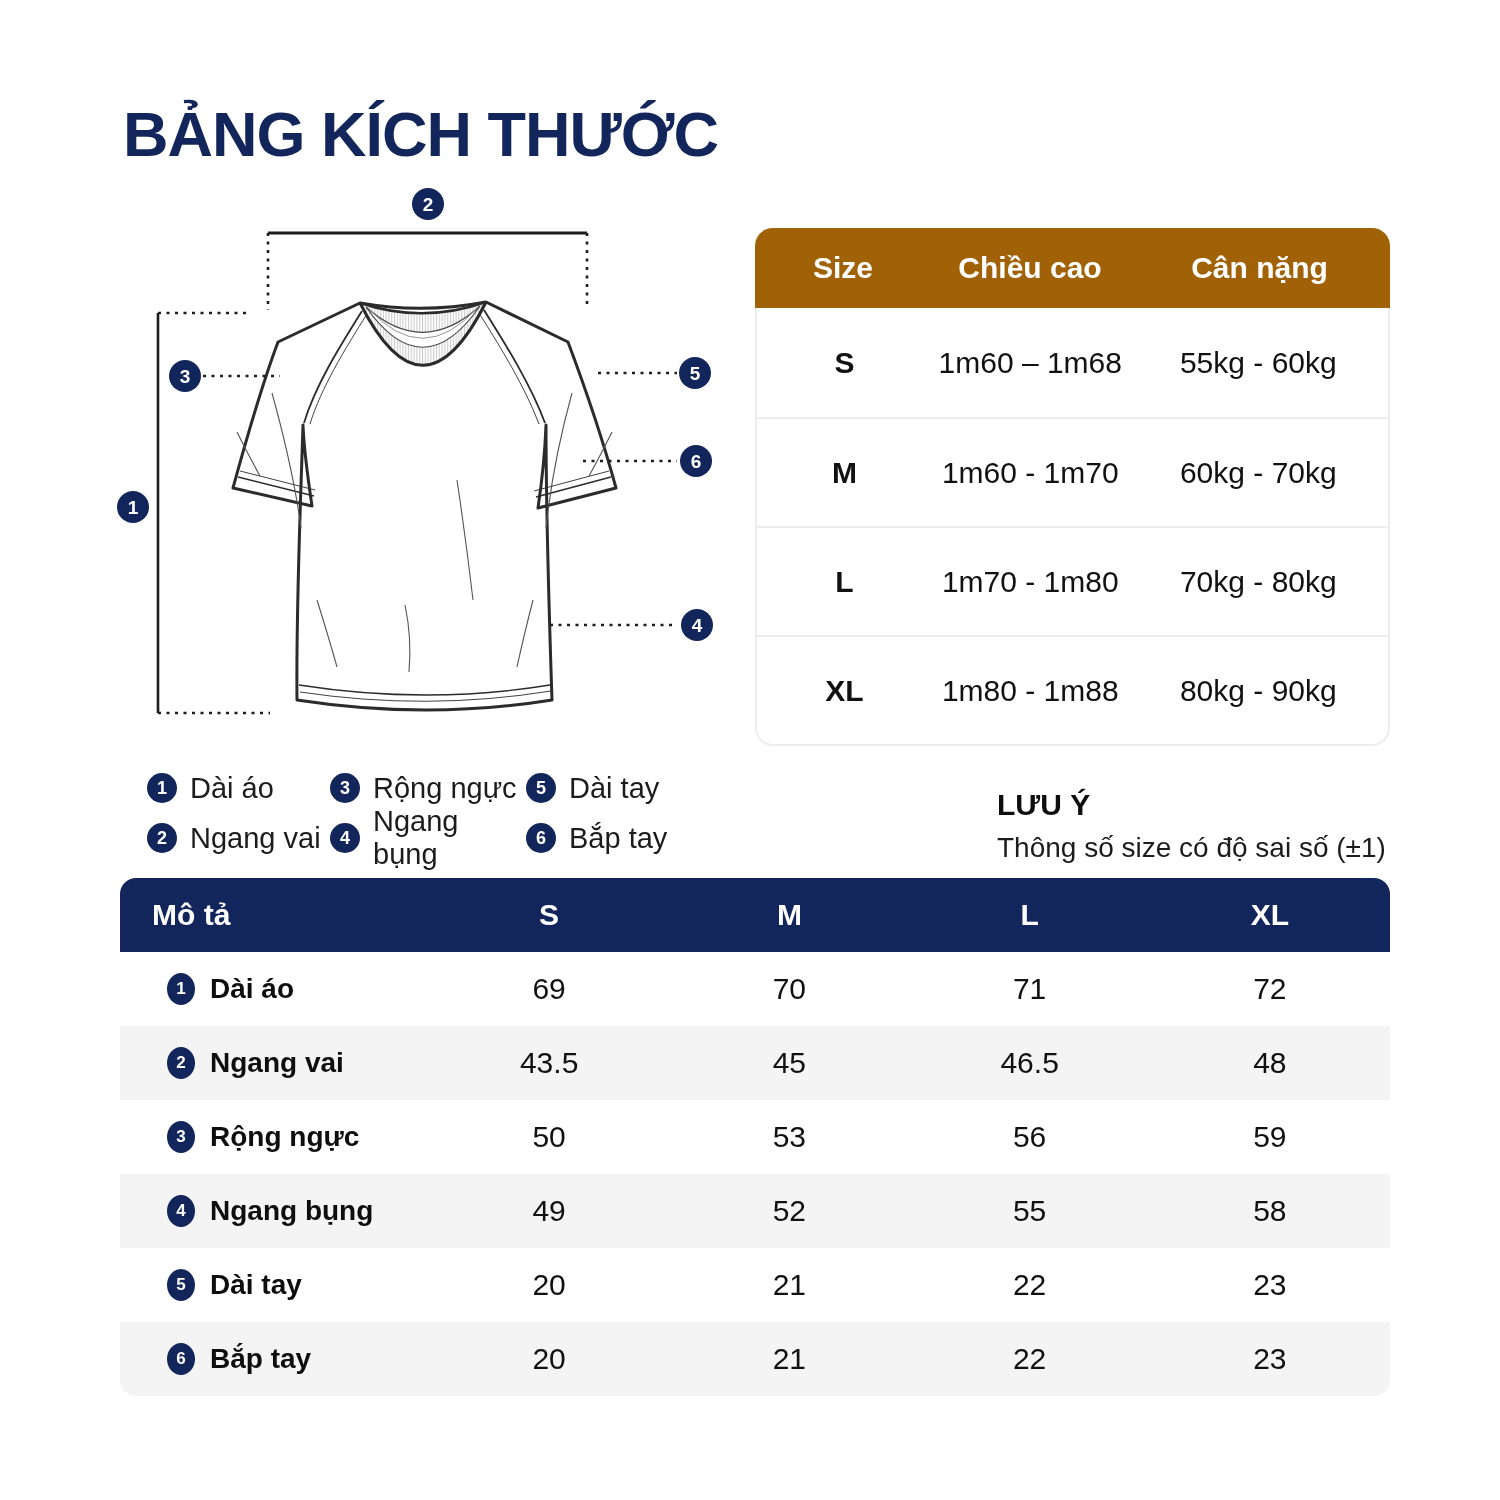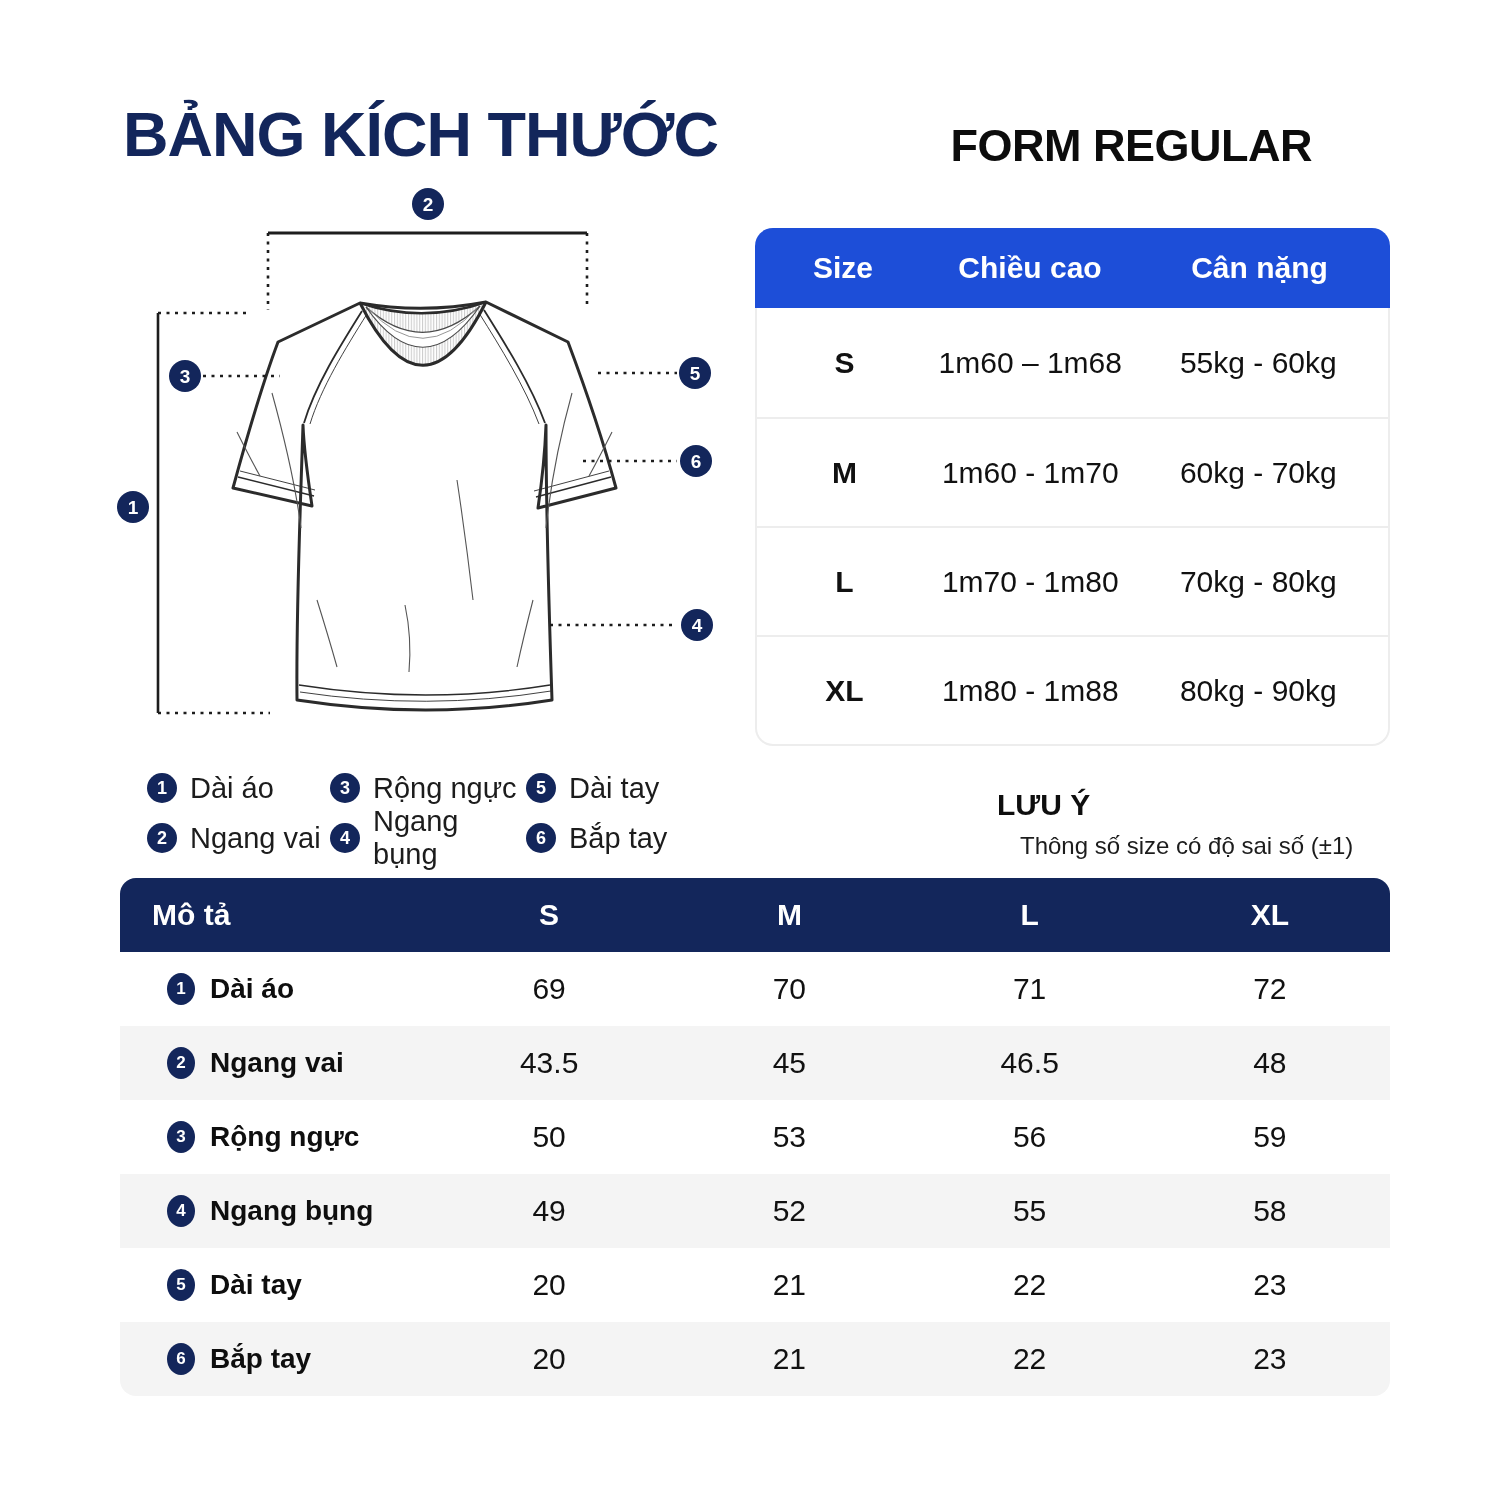--- a/index.html
+++ b/index.html
@@ -10,21 +10,21 @@
   .title { position:absolute; left:123px; top:98px; font-size:63px; font-weight:800;
            letter-spacing:-1px; color:#13265b; }
   .form-label { position:absolute; right:120px; top:120px; font-size:45px; font-weight:800;
            letter-spacing:-0.5px; color:#0c0c0c; }
 
   
   .diagram { position:absolute; left:100px; top:180px; width:640px; height:580px; }
 
   
   .size-table { position:absolute; left:755px; top:228px; width:635px; }
-  .size-table .thead { display:flex; background:#1d4ed8; height:80px; align-items:center;
+  .size-table .thead { display:flex; background:#a16207; height:80px; align-items:center;
            border-radius:18px 18px 0 0; color:#fff; font-weight:700; font-size:30px; }
   .size-table .thead .c, .size-table .row .c { text-align:center; }
   .c.c0 { width:176px; } .c.c1 { width:198px; } .c.c2 { width:261px; }
   .size-table .tbody { border:2px solid #ededed; border-top:none; border-radius:0 0 18px 18px;
            background:#fff; overflow:hidden; }
   .size-table .row { display:flex; height:109px; align-items:center; font-size:30px; }
   .size-table .row + .row { border-top:2px solid #ededed; }
   .size-table .row .size { font-weight:700; }
 
   
@@ -33,21 +33,21 @@
             grid-template-columns:183px 196px auto; align-items:center; }
   .legend .item { display:flex; align-items:center; gap:13px; }
   .lg-circle { width:30px; height:30px; border-radius:50%; background:#13265b; color:#fff;
             display:flex; align-items:center; justify-content:center;
             font-size:18px; font-weight:700; flex:0 0 auto; }
   .legend .lbl { font-size:29px; color:#1c1c1c; }
 
   
   .note { position:absolute; left:997px; top:780px; }
   .note .nt { font-size:30px; font-weight:800; color:#0e0e0e; margin-bottom:10px;margin-top:8px; }
-  .note .nx { font-size:24px; color:#1c1c1c;margin-left:23px; }
+  .note .nx { font-size:28px; color:#1c1c1c; }
 
   
   .measure-table { position:absolute; left:120px; top:878px; width:1270px; }
   .measure-table .thead { display:flex; background:#13265b; height:74px; align-items:center;
             border-radius:16px 16px 0 0; color:#fff; font-weight:700; font-size:30px; }
   .mcol-label { width:309px; padding-left:32px; }
   .mcol-val { flex:1; text-align:center; }
   .measure-table .row { display:flex; height:74px; align-items:center; font-size:30px; background:#fff; }
   .measure-table .row.alt { background:#f4f4f4; }
   .measure-table .row.last { border-radius:0 0 16px 16px; }
@@ -56,21 +56,20 @@
             display:flex; align-items:center; justify-content:center;
             font-size:17px; font-weight:700; flex:0 0 auto; }
   .rlabel .txt { font-weight:700; color:#0e0e0e; font-size:28px; }
 </style>
 </head>
 <body>
 
 <div class="page">
 
   <div class="title">BẢNG KÍCH THƯỚC</div>
-  <div class="form-label">FORM REGULAR</div>
 
   <svg class="diagram" viewBox="0 0 640 580" xmlns="http://www.w3.org/2000/svg">
     <defs>
       <pattern id="rib" width="2.8" height="8" patternUnits="userSpaceOnUse">
         <rect width="2.8" height="8" fill="#ffffff"></rect>
         <path d="M0.6,0 V8" stroke="#b9b9b9" stroke-width="0.8"></path>
       </pattern>
     </defs>
 
     <g>

